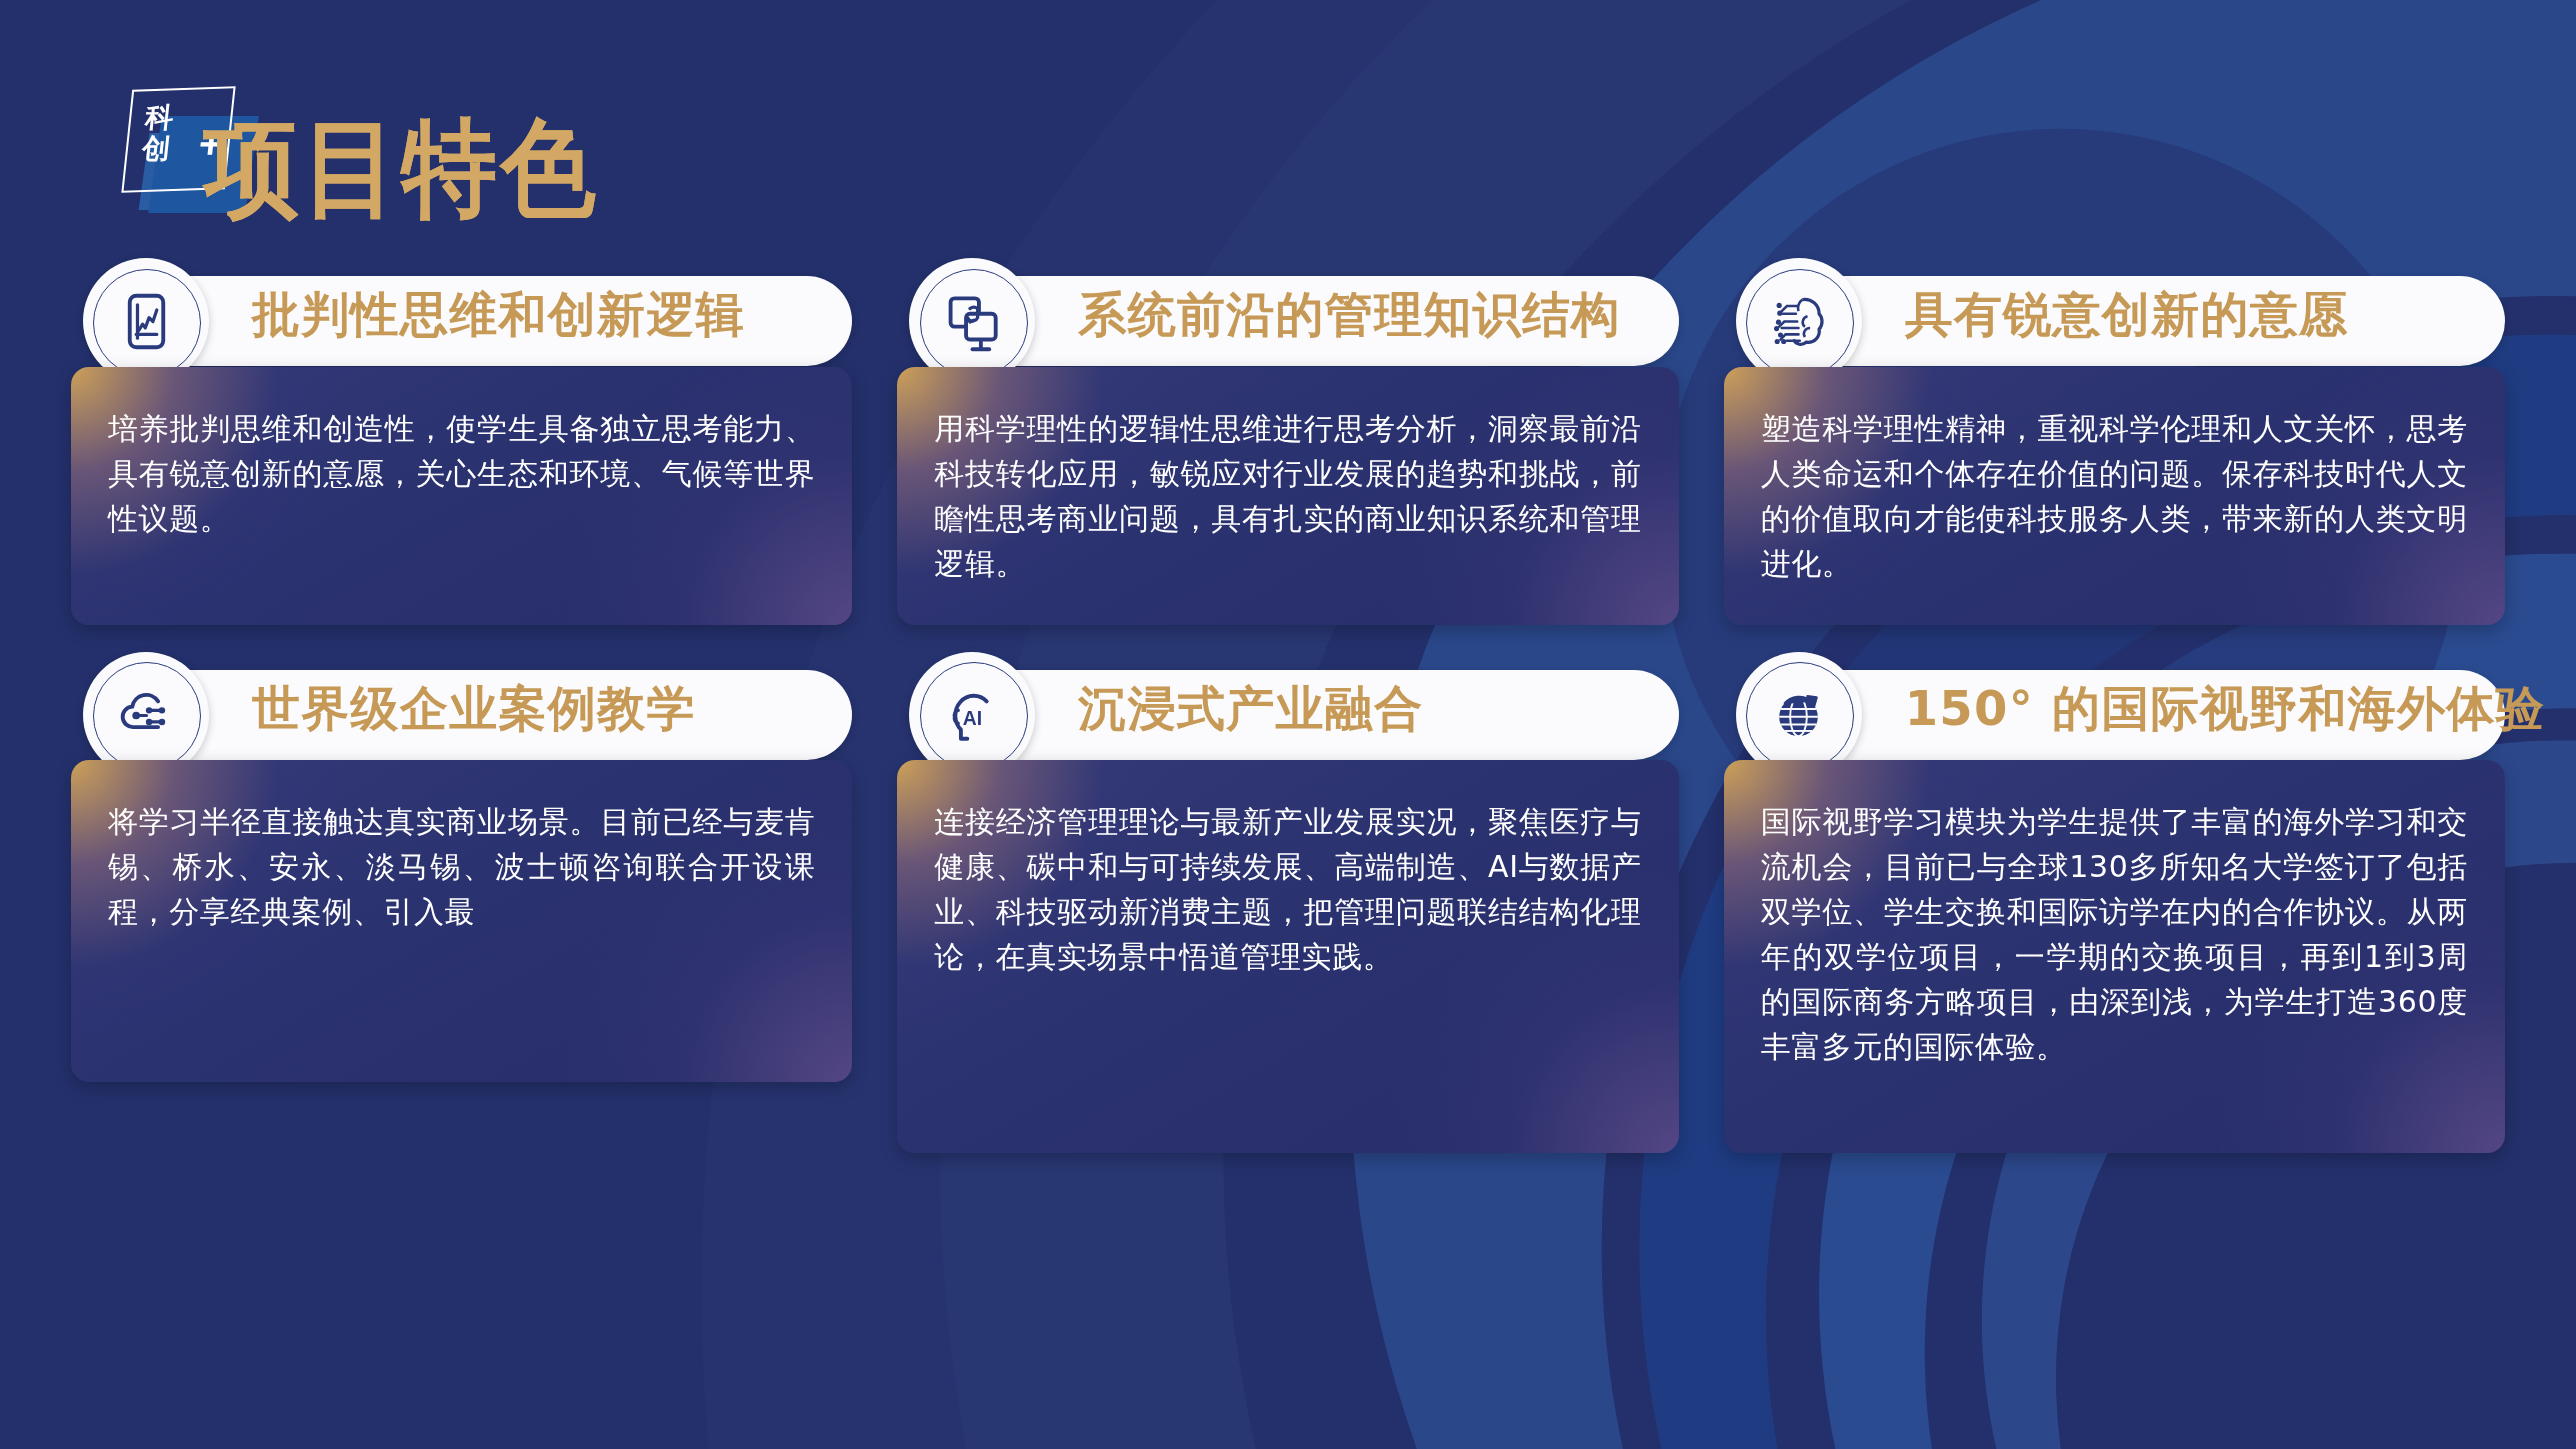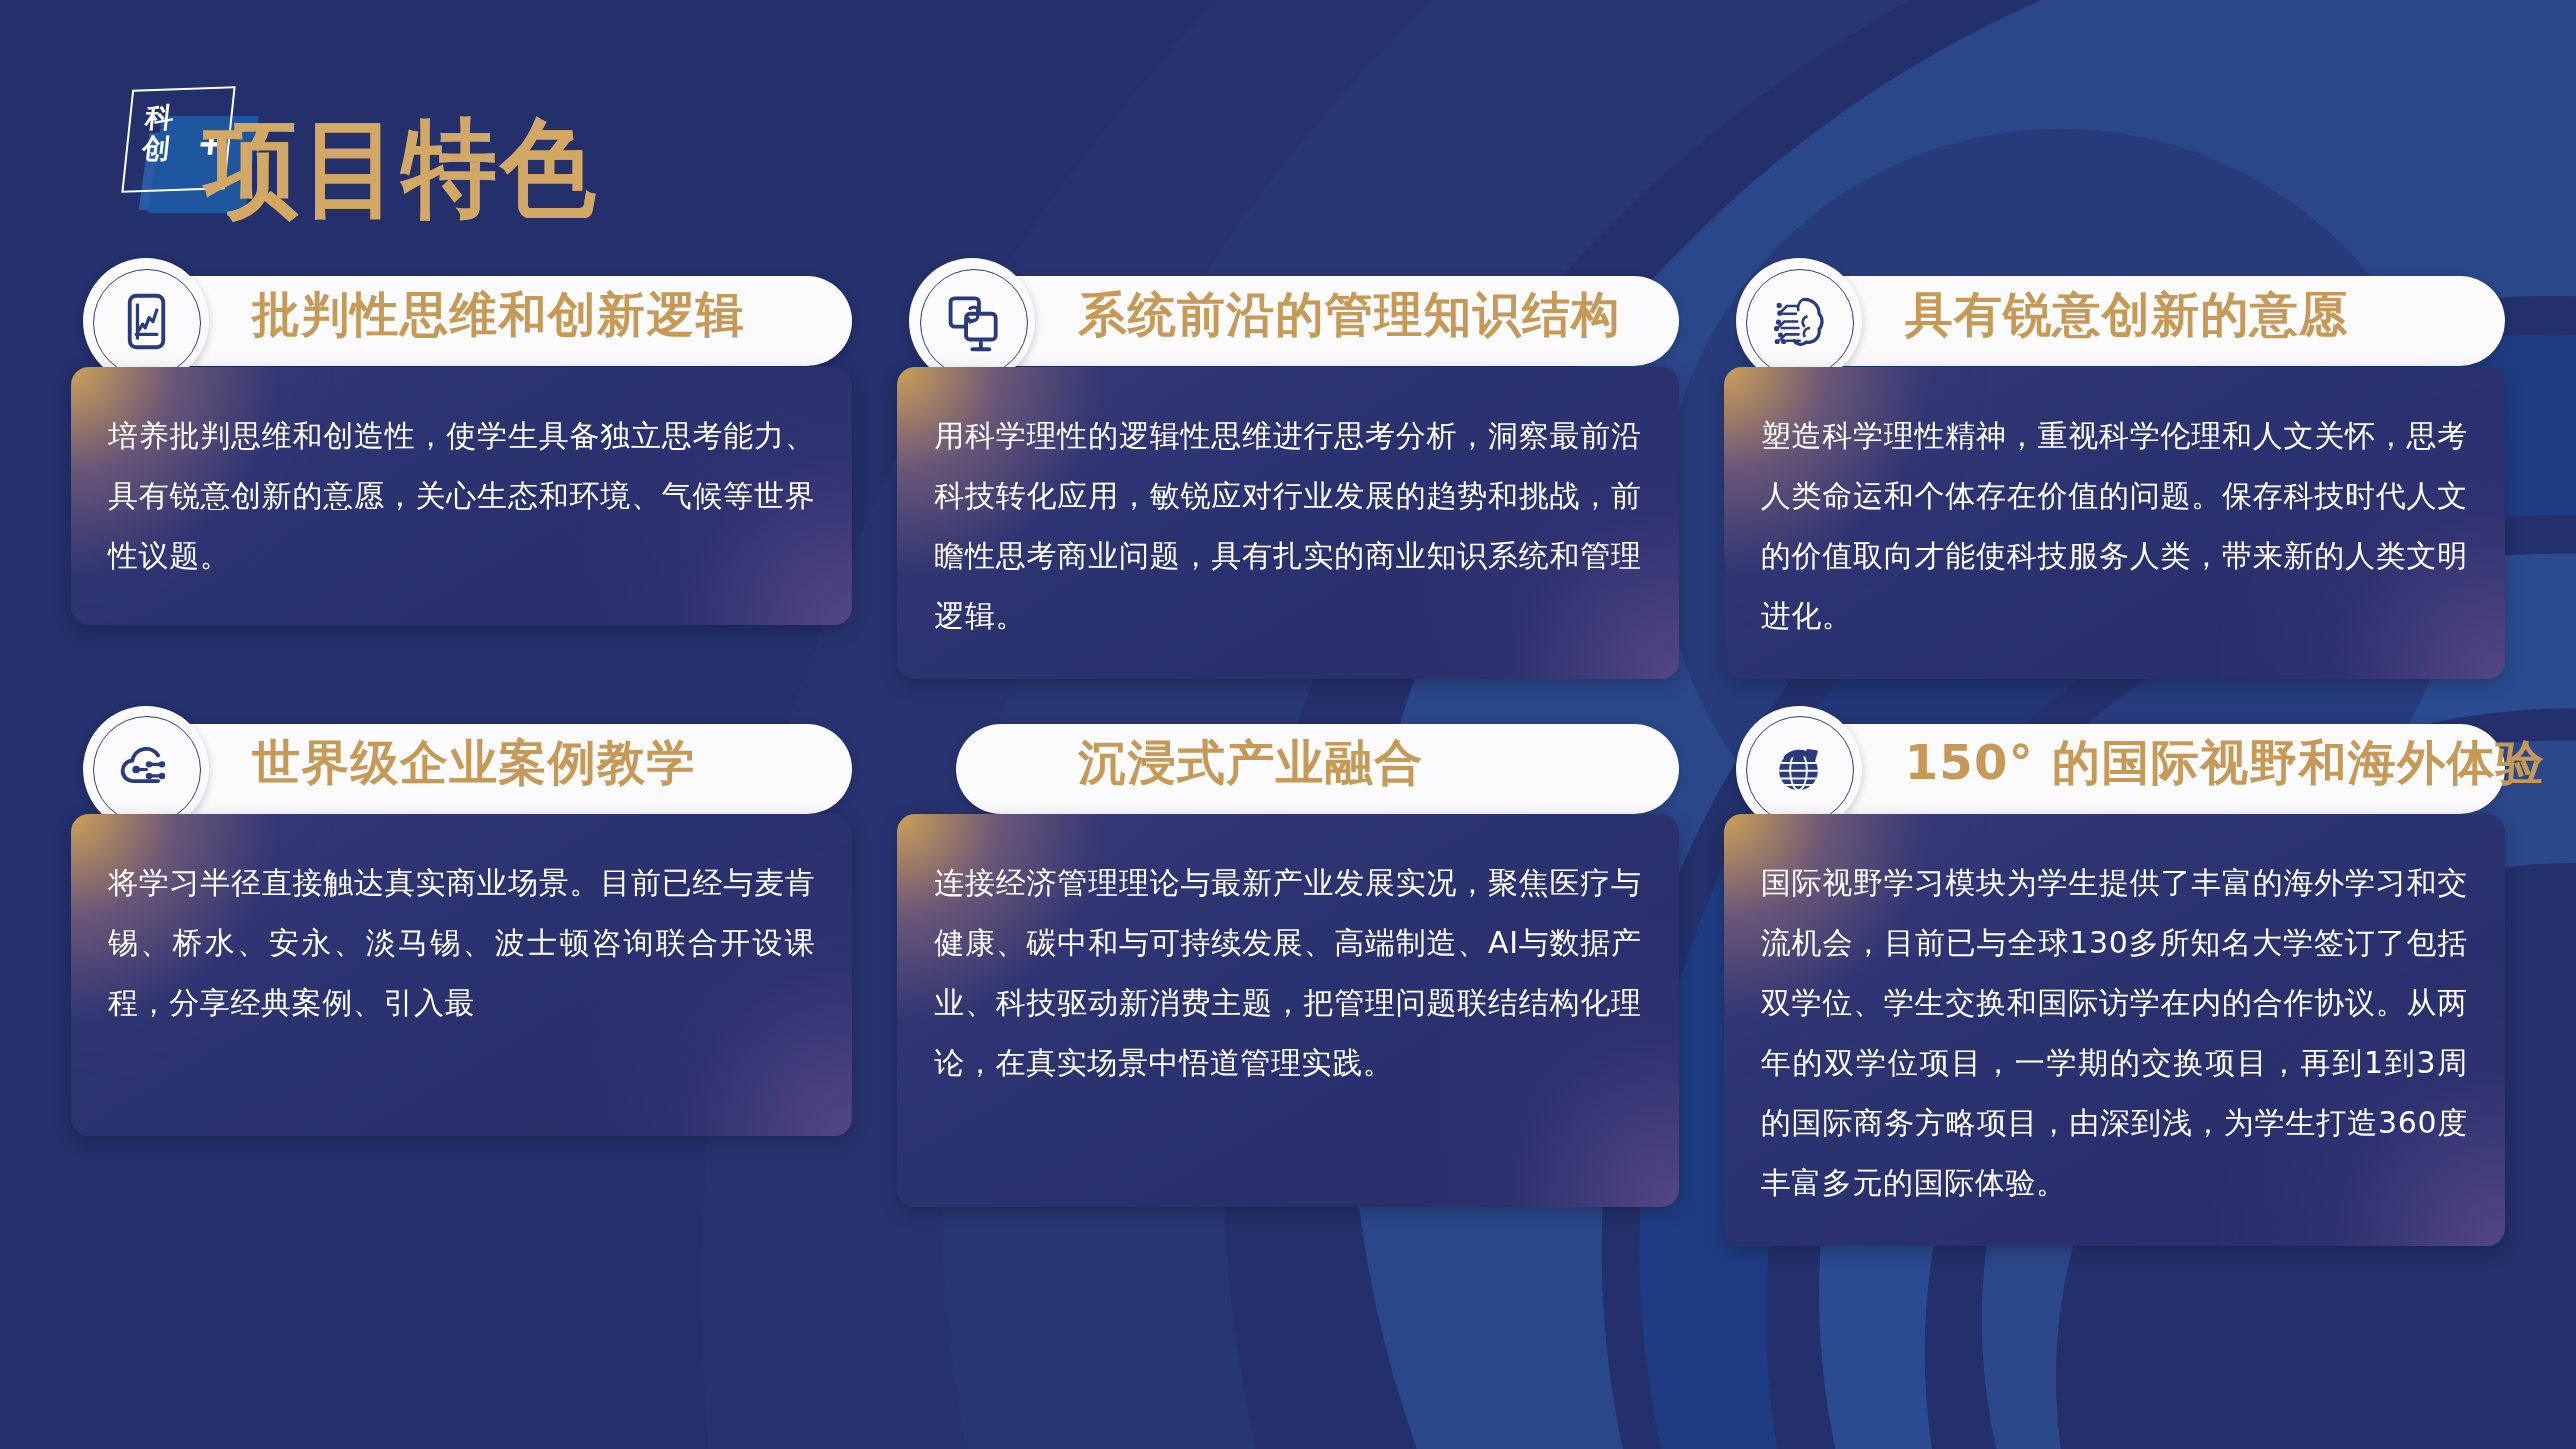--- a/index.html
+++ b/index.html
@@ -95,21 +95,21 @@
     border-radius:18px;
     padding:39px 37px 33px 37px;
     min-height:258px;
     background:
       radial-gradient(399px 399px at 0% 0%, rgba(214,166,86,.95) 0%, rgba(150,110,120,.55) 26%, rgba(60,55,120,.08) 52%, rgba(40,48,110,0) 68%),
       radial-gradient(451px 451px at 100% 100%, rgba(130,95,160,.50) 0%, rgba(70,60,130,.22) 38%, rgba(40,48,110,0) 66%),
       linear-gradient(150deg,#353a78 0%, #2b3270 45%, #262d68 100%);
     box-shadow:0 5.2px 16.7px rgba(0,0,0,.22);
   }
   .card-body p {
-    color:#ffffff; font-size:30px; line-height:60px;
+    color:#ffffff; font-size:30px; line-height:45px;
     letter-spacing:0.6px; text-align:justify;
     font-family:"DejaVu Sans","Liberation Sans",sans-serif;
   }
   .b-tall { min-height:393px; }
   .b-mid  { min-height:322px; }
 </style>
 </head>
 <body>
 
 <svg id="bg-deco" viewBox="0 0 4000 2250" preserveAspectRatio="none">
@@ -246,20 +246,27 @@
     </div>
     <div class="card-body b-mid">
       <p>将学习半径直接触达真实商业场景。目前已经与麦肯锡、桥水、安永、淡马锡、波士顿咨询联合开设课程，分享经典案例、引入最</p>
     </div>
   </div>
 
   <div class="card">
     <div class="card-head">
       <div class="pill"></div>
       <div class="pill-title">沉浸式产业融合</div>
+      <div class="badge">
+        <svg width="67" height="67" viewBox="0 0 104 104">
+          <path d="M74 30 a28,30 0 1 0 -40,44 l0 14 l10 0" fill="none" stroke="#2a3b7d" stroke-width="6" stroke-linecap="round" stroke-linejoin="round"></path>
+          <path d="M30 44 a8,8 0 0 0 -6,10 a8,8 0 0 0 6,10" fill="none" stroke="#2a3b7d" stroke-width="5" stroke-linecap="round"></path>
+          <text x="52" y="66" font-size="30" font-weight="700" fill="#2a3b7d" text-anchor="middle" font-family="'Liberation Sans',sans-serif">AI</text>
+        </svg>
+      </div>
     </div>
     <div class="card-body b-tall">
       <p>连接经济管理理论与最新产业发展实况，聚焦医疗与健康、碳中和与可持续发展、高端制造、AI与数据产业、科技驱动新消费主题，把管理问题联结结构化理论，在真实场景中悟道管理实践。</p>
     </div>
   </div>
 
   <div class="card">
     <div class="card-head">
       <div class="pill"></div>
       <div class="pill-title">150° 的国际视野和海外体验</div>

